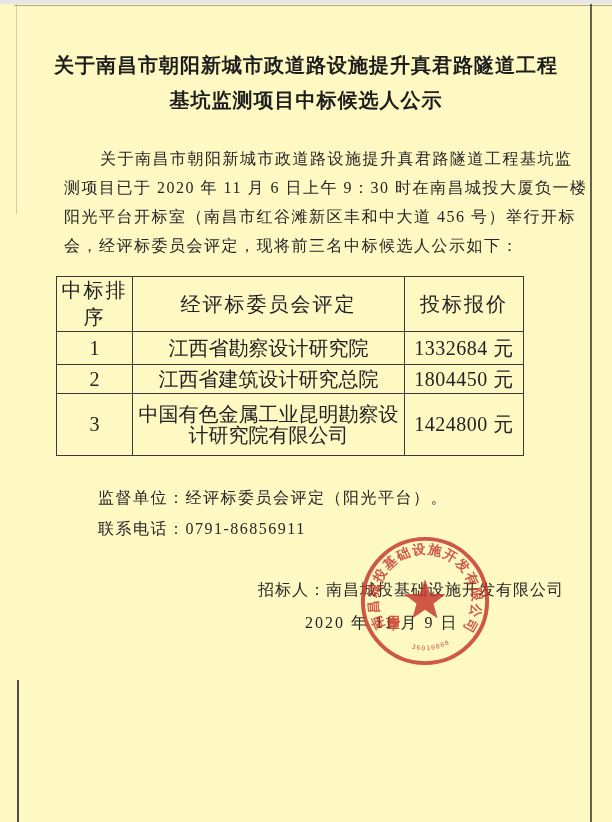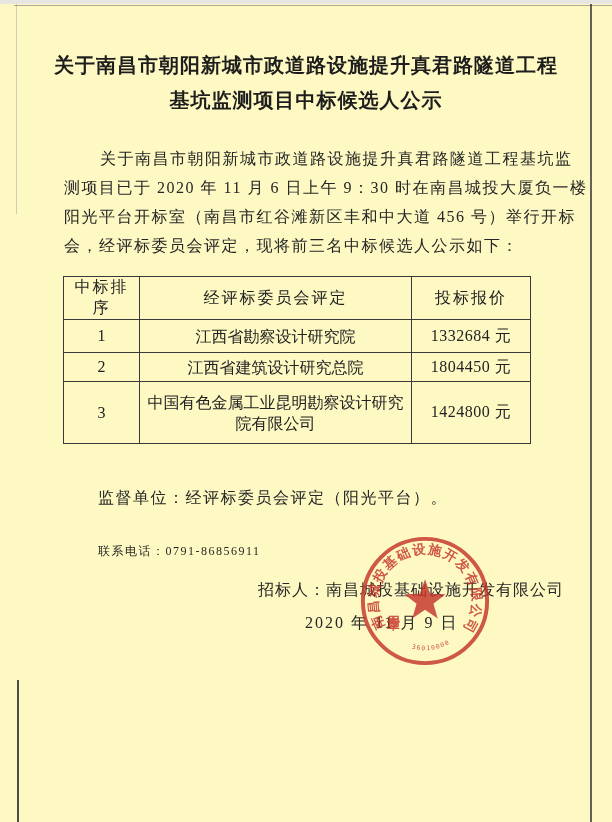--- a/index.html
+++ b/index.html
@@ -17,37 +17,37 @@
 
   .title{position:absolute;left:0;width:612px;margin:0;text-align:center;
     font-size:20px;font-weight:bold;letter-spacing:1px;color:#1d1d1d;}
   .title.l1{top:48px;}
   .title.l2{top:83px;}
 
   .intro{position:absolute;top:140px;left:64px;width:492px;font-size:16px;}
   .intro .line{height:29px;line-height:29px;letter-spacing:1.5px;white-space:nowrap;}
   .intro .line.first{text-indent:36px;}
 
-  table.bid-table{position:absolute;top:272px;left:63px;border-collapse:collapse;
-    table-layout:fixed;font-size:16px;color:#222;}
+  table.bid-table{position:absolute;top:272px;left:56px;border-collapse:collapse;
+    table-layout:fixed;font-size:20px;color:#222;}
   .bid-table td,.bid-table th{border:1.5px solid #3a3a3a;text-align:center;
     vertical-align:middle;padding:0 2px;font-weight:normal;}
   .bid-table th{letter-spacing:2px;}
   .col-rank{width:76px;} .col-name{width:272px;} .col-price{width:119px;}
   .row-head{height:23px;} .row-1{height:33px;} .row-2{height:29px;} .row-3{height:62px;}
   .cell-name{letter-spacing:0;line-height:21px;}
   .cell-rank{letter-spacing:0;}
   .cell-price{letter-spacing:.5px;}
 
   .notice{position:absolute;top:429px;left:64px;width:492px;font-size:16px;}
   .notice .line{height:28px;line-height:28px;letter-spacing:1.5px;white-space:nowrap;}
   .notice .line.first{text-indent:36px;}
 
   .supervisor{position:absolute;top:484px;left:98px;font-size:16px;letter-spacing:1.5px;white-space:nowrap;}
-  .phone{position:absolute;top:539px;left:98px;font-size:12px;letter-spacing:1.5px;white-space:nowrap;}
+  .phone{position:absolute;top:515px;left:98px;font-size:16px;letter-spacing:1.5px;white-space:nowrap;}
 
   .bidder{position:absolute;top:576px;left:258px;font-size:16px;letter-spacing:1px;white-space:nowrap;}
   .date{position:absolute;top:609px;left:305px;font-size:16px;letter-spacing:2px;white-space:nowrap;text-align:right;}
 
   .stamp{position:absolute;left:356px;top:528px;width:138px;height:138px;opacity:.82;}
   .stamp svg{position:absolute;left:0;top:0;}
   .stamp-sub{position:absolute;left:30px;top:72px;writing-mode:vertical-rl;
     text-orientation:upright;font-size:13px;line-height:14px;letter-spacing:1px;
     color:#c5342b;font-weight:bold;}
 </style>

